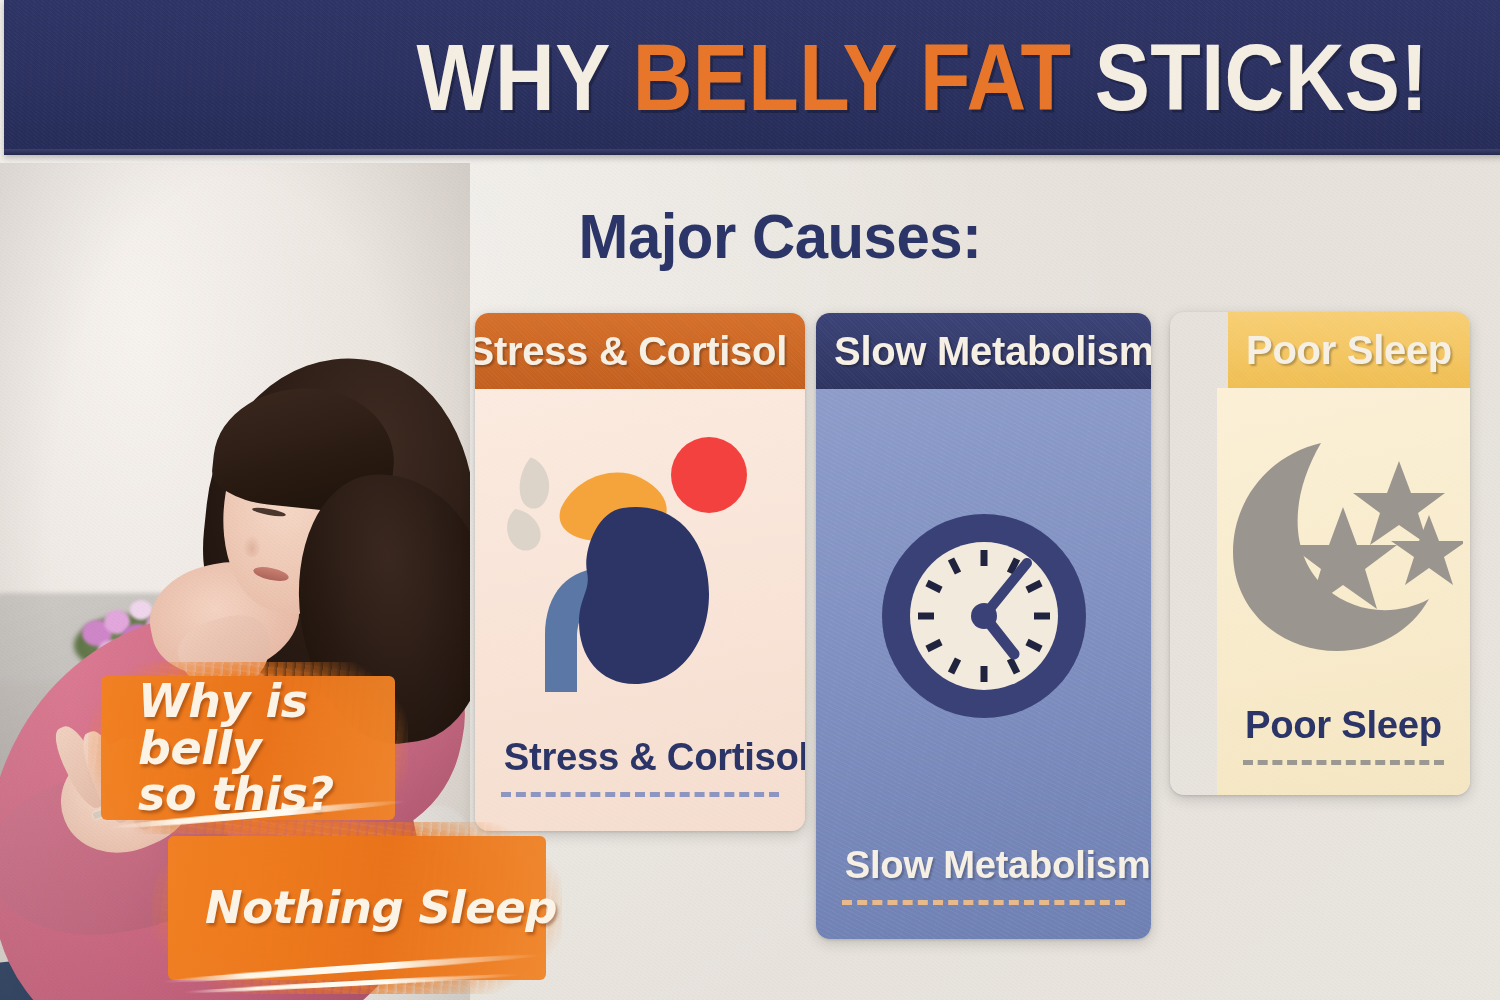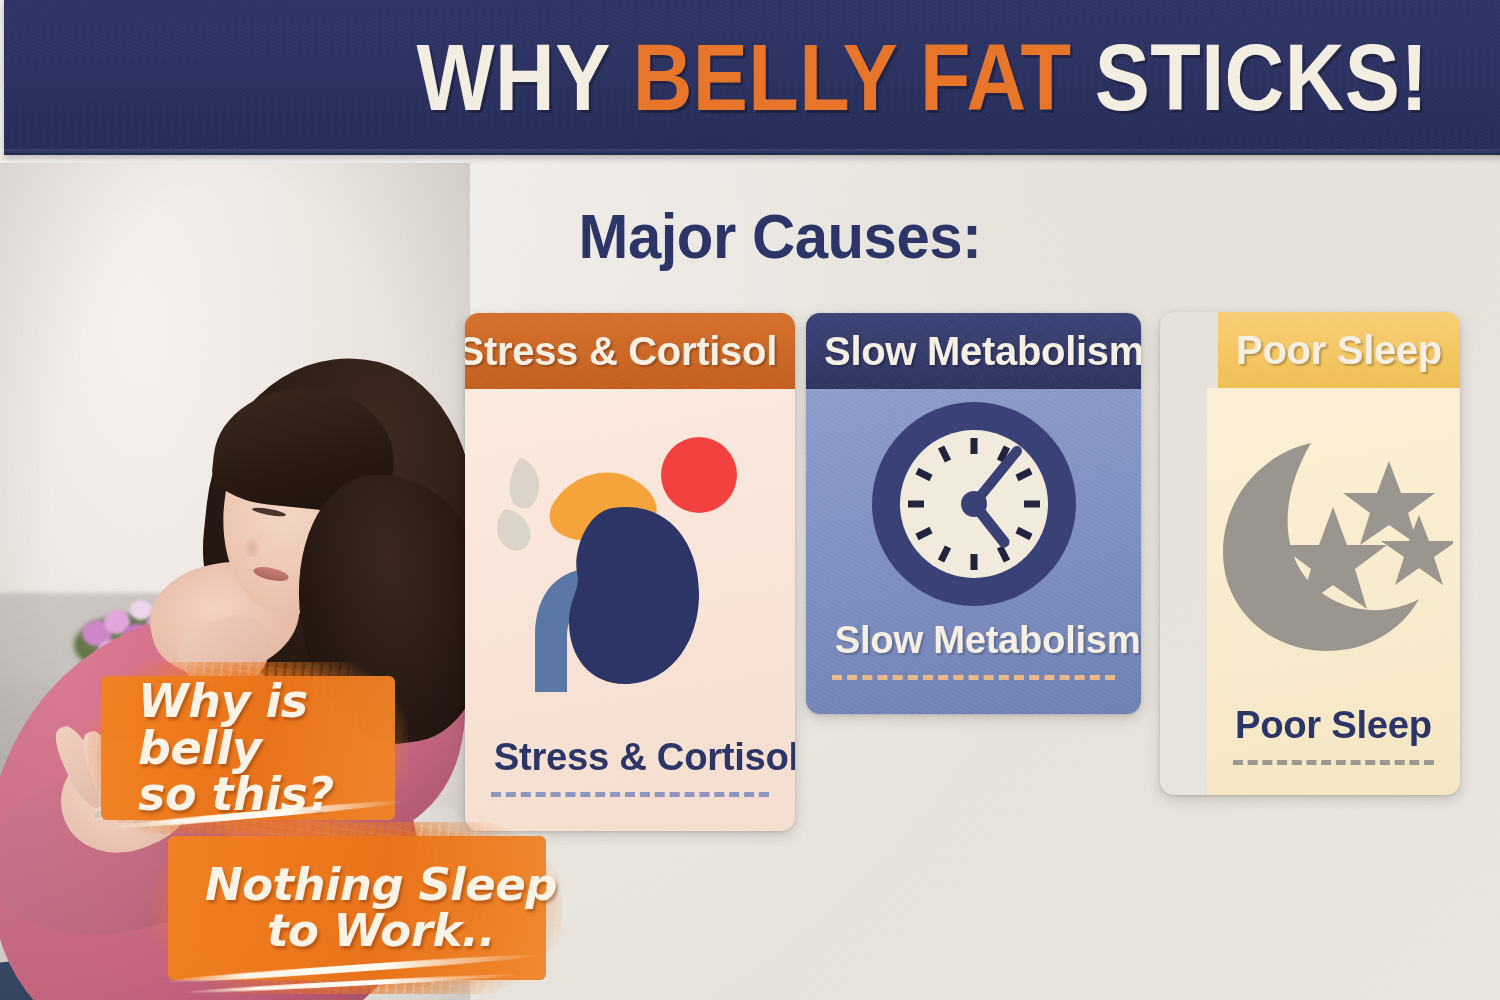--- a/index.html
+++ b/index.html
@@ -240,21 +240,21 @@
     z-index:20;
   }
 
   
   .card{
     position:absolute;
     border-radius:14px;
     overflow:hidden;
     box-shadow:0 4px 14px rgba(0,0,0,.16), 0 1px 3px rgba(0,0,0,.12);
     z-index:25;
-    display:flex; flex-direction:column;
+    display:flex; flex-direction:column;margin-left:10px;
   }
   .card-head{
     height:76px;
     display:flex; align-items:center;
     padding:0 18px;
     font-family:"Liberation Sans Narrow","Liberation Sans", sans-serif;
     font-weight:bold;
     font-size:40px;
     letter-spacing:-.3px;
     text-shadow:2px 2px 2px rgba(0,0,0,.25);
@@ -301,21 +301,21 @@
   }
   #card1 .card-body{
     background:
       repeating-linear-gradient(28deg, rgba(255,255,255,.05) 0 1px, transparent 1px 4px),
       linear-gradient(170deg,#FBEADF 0%, #F8E3D6 55%, #F4DDCE 100%);
   }
   #card1 .card-foot{ text-align:right; color:#2C3567; }
   #card1 .foot-rule{ color:#8C96C0; }
 
   
-  #card2{ left:806px; top:313px; width:335px; height:401px; }
+  #card2{ left:806px; top:313px; width:335px; height:626px; }
   #card2 .card-head{
     background:
       repeating-linear-gradient(45deg, rgba(255,255,255,.03) 0 1px, transparent 1px 3px),
       linear-gradient(180deg,#3B4377 0%, #343B6B 55%, #2E3460 100%);
     justify-content:flex-start;
   }
   #card2 .card-body{
     background:
       repeating-linear-gradient(28deg, rgba(255,255,255,.05) 0 1px, transparent 1px 4px),
       linear-gradient(170deg,#8D9CC9 0%, #7F8FC0 48%, #6E7FB2 100%);
@@ -551,19 +551,18 @@
       <div>so this?</div>
     </div>
     <div class="brush-swoosh"></div>
   </div>
 
   <div class="brush" id="brush2">
     <div class="brush-bg"></div>
     <div class="brush-core"></div>
     <div class="brush-txt">
       <div>Nothing Sleep</div>
-      <div>to Work..</div>
     </div>
     <div class="brush-swoosh"></div>
     <div class="brush-swoosh s2"></div>
   </div>
 
 </div>
 
 </body></html>

